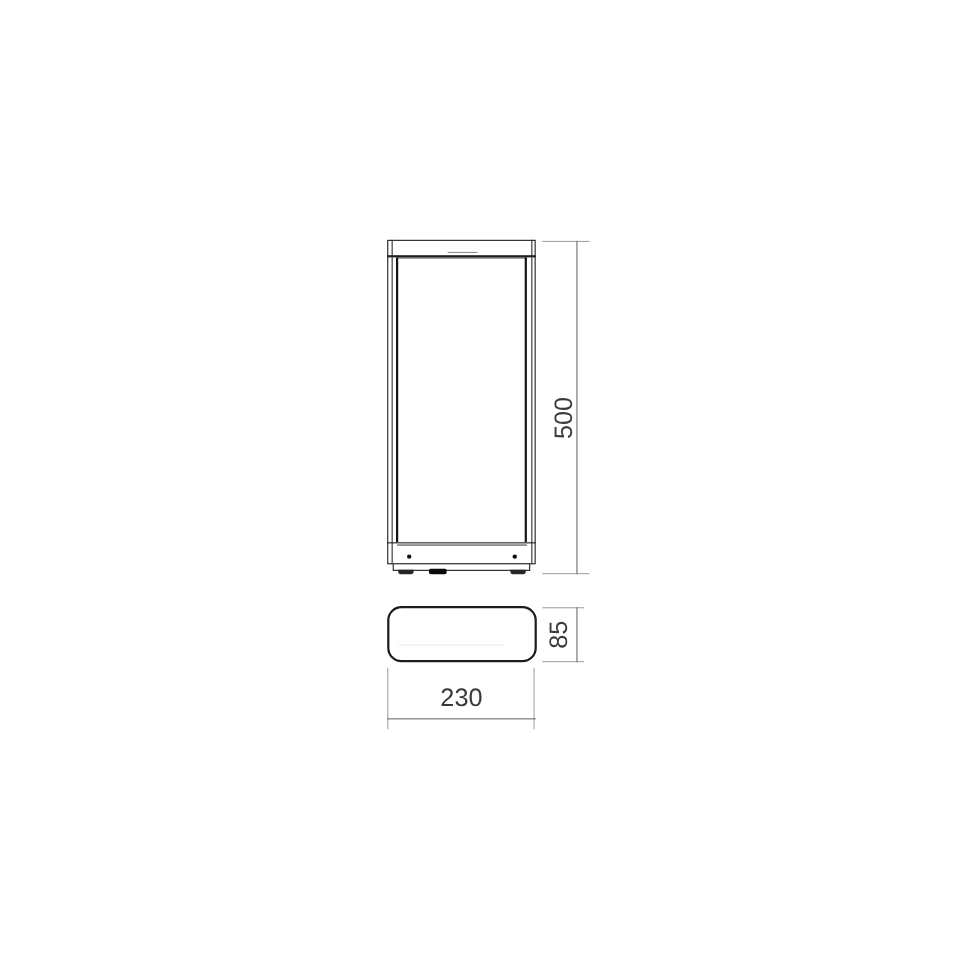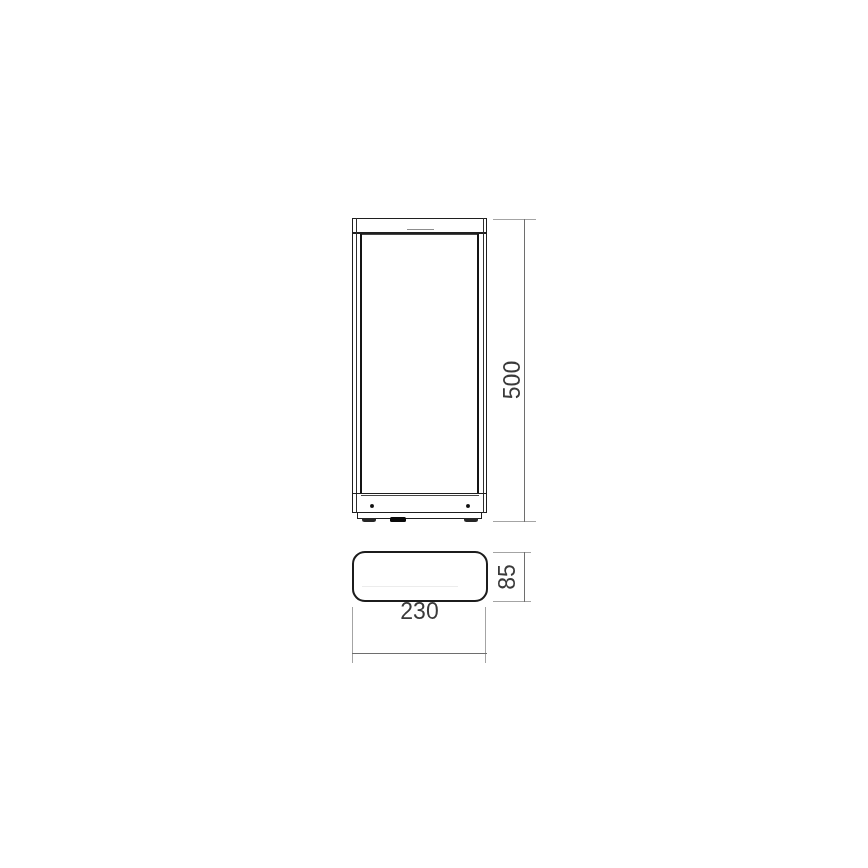--- a/index.html
+++ b/index.html
@@ -93,16 +93,16 @@
     <div class="line-ext" style="left:492.5px; top:552px; width:38.5px; height:1px;"></div>
     <div class="line-ext" style="left:492.5px; top:600.9px; width:38.5px; height:1px;"></div>
     <div class="line-dim" style="left:524.3px; top:552px; width:1.2px; height:49.9px;"></div>
     <div class="dim-label rot" style="left:481.5px; top:564.5px; width:50px; height:24px;">85</div>
   </div>
 
   <div>
     <div class="line-ext" style="left:352px; top:606.8px; width:1px; height:56px;"></div>
     <div class="line-ext" style="left:485.3px; top:606.8px; width:1px; height:56px;"></div>
     <div class="line-dim" style="left:352px; top:653.2px; width:134.5px; height:1.2px;"></div>
-    <div class="dim-label" style="left:374.5px; top:599px; width:90px; height:24px;">230</div>
+    <div class="dim-label" style="left:374.5px; top:622px; width:90px; height:24px;">230</div>
   </div>
 
 </div>
 
 </body></html>

